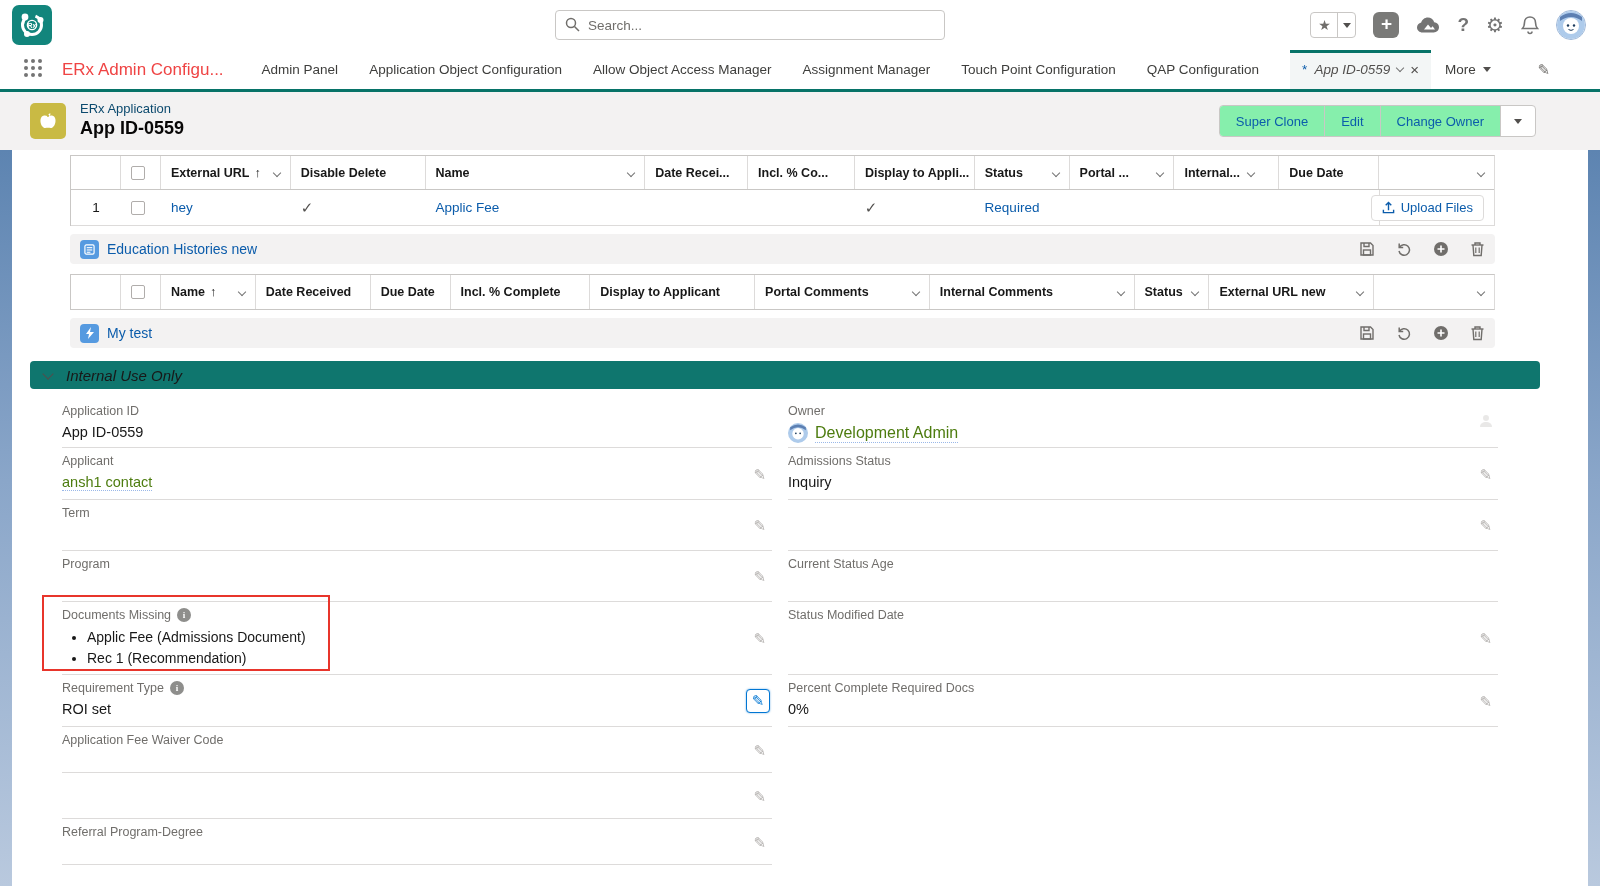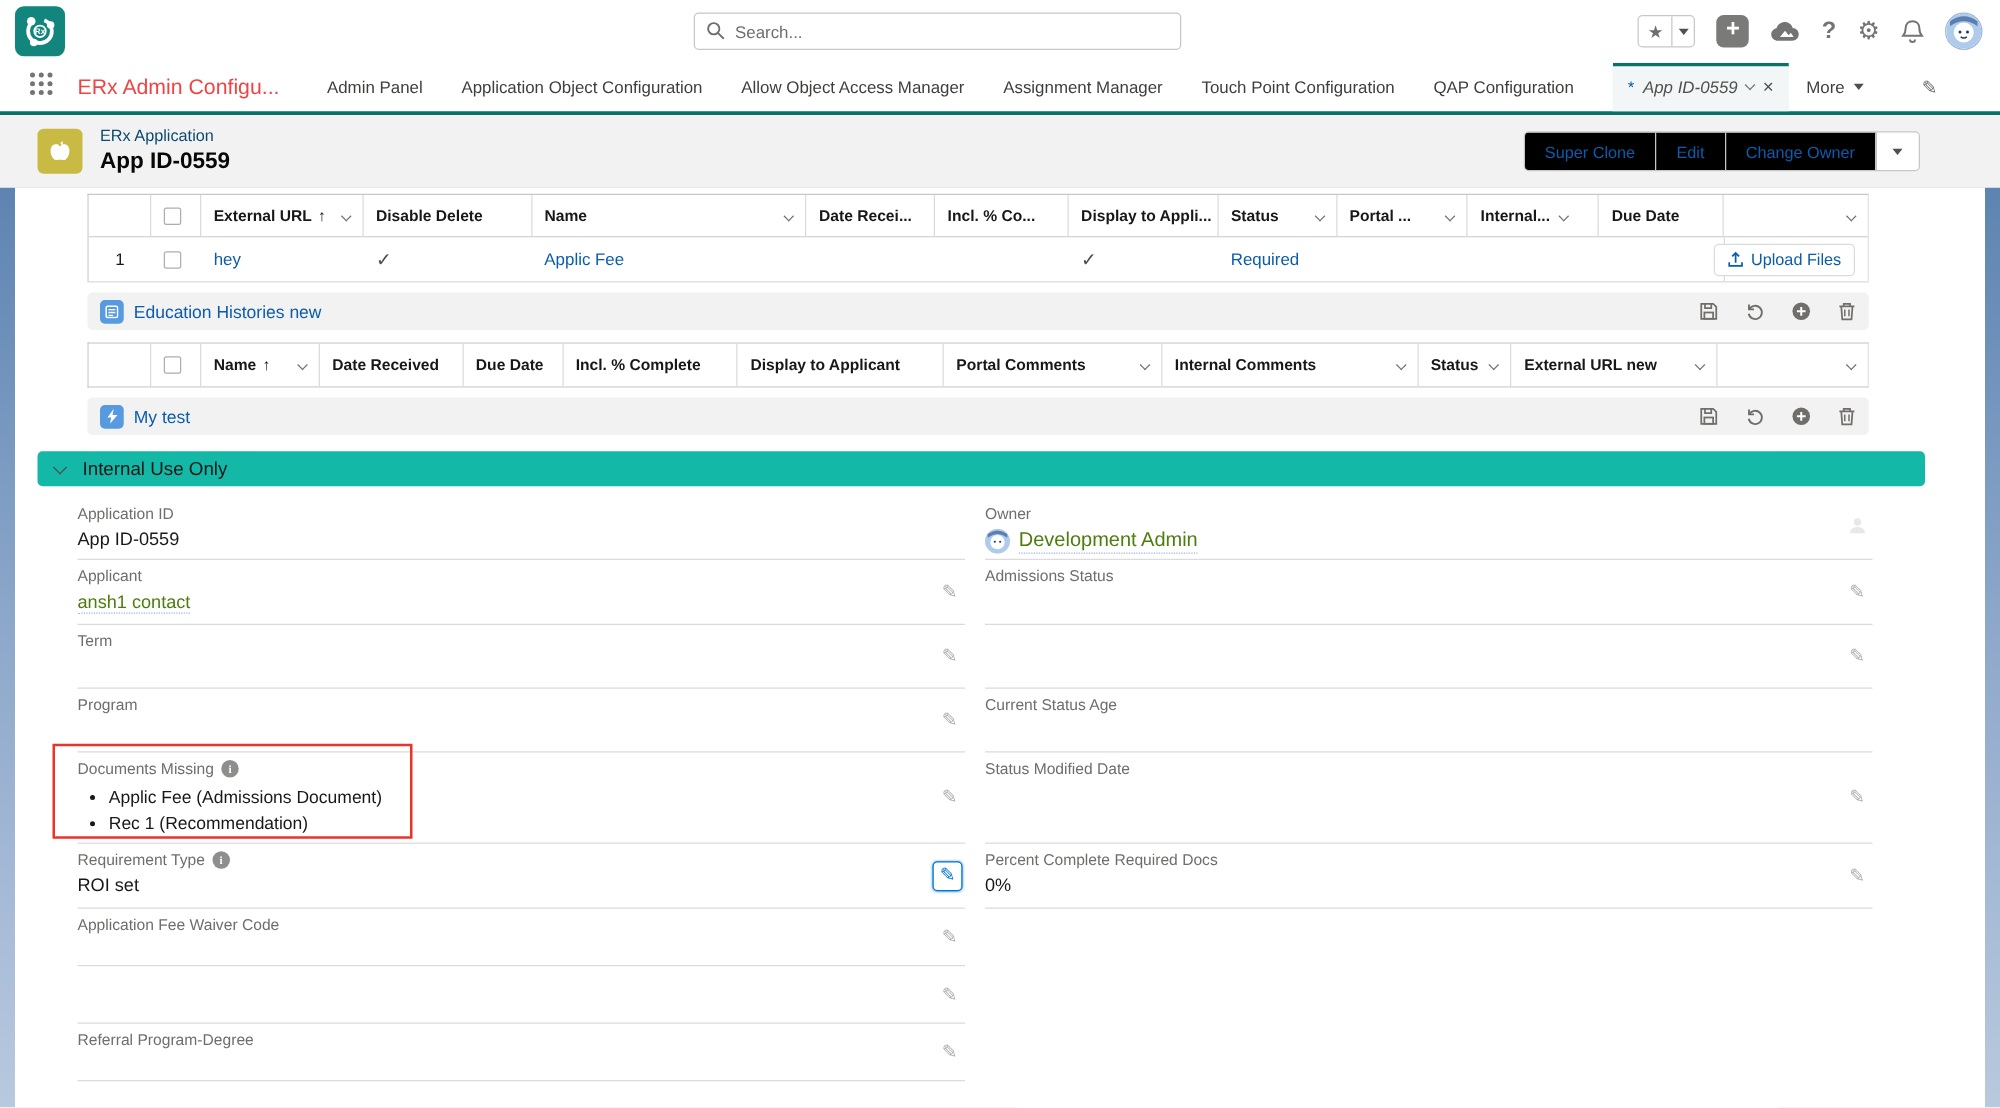--- a/index.html
+++ b/index.html
@@ -48,21 +48,21 @@
   
   .page-header { position:relative; height:58px; background:#f3f2f2; }
   .record-icon { position:absolute; left:30px; top:11px; width:36px; height:36px;
     border-radius:5px; background:#c9ba44; display:flex; align-items:center; justify-content:center; }
   .ph-text { position:absolute; left:80px; top:9px; }
   .ph-entity { font-size:13px; color:#0c4a6e; }
   .ph-title { font-size:18px; font-weight:bold; color:#080707; margin-top:2px; }
   .ph-actions { position:absolute; right:64px; top:13px; display:flex; height:32px;
     border:1px solid #c9c7c5; border-radius:4px; background:#fff; overflow:hidden; }
   .ph-btn { display:flex; align-items:center; padding:0 16px; font-size:13px; color:#0b5cab;
-    border-right:1px solid #c9c7c5; cursor:pointer; background:#000000; white-space:nowrap; }
+    border-right:1px solid #c9c7c5; cursor:pointer; background:#86efac; white-space:nowrap; }
   .ph-caret { display:flex; align-items:center; justify-content:center; width:34px; cursor:pointer; }
 
   
   .content { height:736px; background:linear-gradient(180deg,#5d84b1 0%,#8aa6c9 45%,#b9c9de 100%); padding:0 12px; }
   .content-panel { background:#fff; height:100%; padding-top:5px; }
 
   
   .sf-table { margin-left:58px; width:1425px; border-left:1px solid #c9c7c5; border-right:1px solid #dddbda;
     border-top:1px solid #c9c7c5; }
   .t-head { display:flex; height:34px; border-bottom:1px solid #c9c7c5; background:#fff; }
@@ -85,22 +85,22 @@
   
   .section-bar { margin:8px 0 10px 58px; width:1425px; height:30px; background:#f3f2f2; border-radius:4px;
     display:flex; align-items:center; padding:0 10px; }
   .sec-icon { width:19px; height:19px; border-radius:4px; background:#569ae0; display:flex;
     align-items:center; justify-content:center; margin-right:8px; flex:0 0 auto; }
   .sec-title { font-size:14px; color:#0b5cab; cursor:pointer; }
   .bar-icons { margin-left:auto; display:flex; align-items:center; gap:21px; }
   .bar-icons > span { cursor:pointer; display:flex; }
 
   
-  .collapse-bar { margin:13px 18px 0; width:1510px; height:28px; background:#14b8a6; border-radius:4px;
-    display:flex; align-items:center; padding:0 14px; cursor:pointer; }
+  .collapse-bar { margin:13px 18px 0; width:1510px; height:28px; background:#0f766e; border-radius:4px;
+    display:flex; align-items:center; padding:0 14px; cursor:pointer;font-style:italic; }
   .collapse-bar .chev { width:8px; height:8px; border-color:#514f4d; margin-right:14px; margin-top:-3px; }
   .collapse-title { font-size:15px; color:#181818; }
 
   
   .details-grid { margin:9px 0 0 50px; display:grid; grid-template-columns:710px 710px; column-gap:16px; }
   .field { position:relative; border-bottom:1px solid #dddbda; padding:6px 30px 0 0; }
   .field.no-border { border-bottom:none; }
   .f-label { font-size:12.5px; color:#706e6b; display:flex; align-items:center; gap:6px; }
   .f-value { font-size:14.5px; color:#181818; margin-top:6px; }
   .f-link { color:#4d7c0f; text-decoration:none; border-bottom:1px dotted #9ab8e8; cursor:pointer;text-align:center; }
@@ -486,20 +486,21 @@
       <div class="f-label">
             <span>Applicant</span>
           </div>
       <div class="f-value"><span class="f-link">ansh1 contact</span></div>
       <span class="pencil">✎</span>
     </div>
     <div class="field fh52">
       <div class="f-label">
             <span>Admissions Status</span>
           </div>
+      <div class="f-value">Inquiry</div>
       <span class="pencil">✎</span>
     </div>
 
     <div class="field fh51">
       <div class="f-label">
             <span>Term</span>
           </div>
       <div class="f-value"></div>
       <span class="pencil">✎</span>
     </div>

